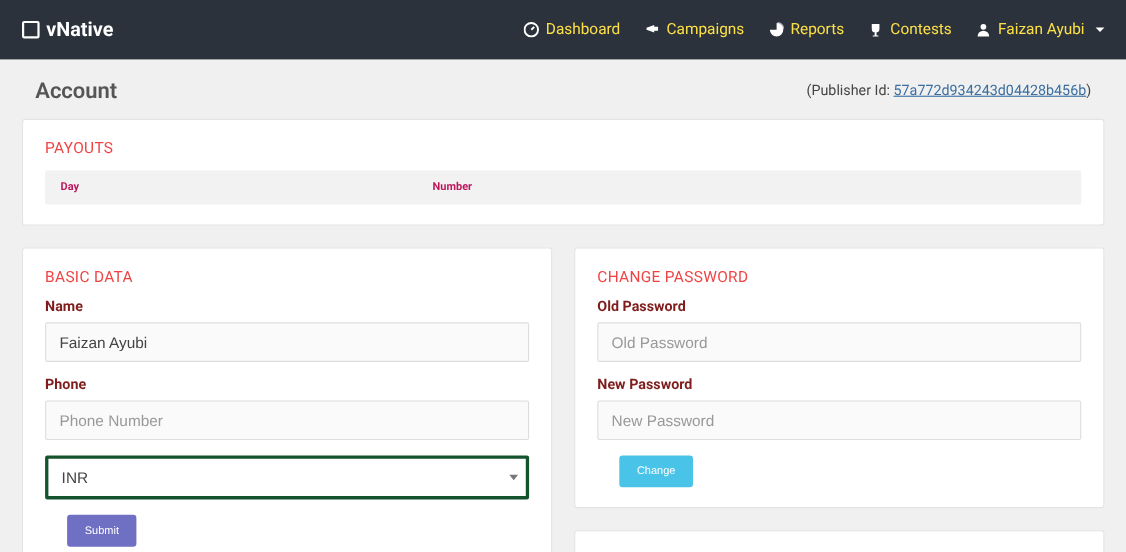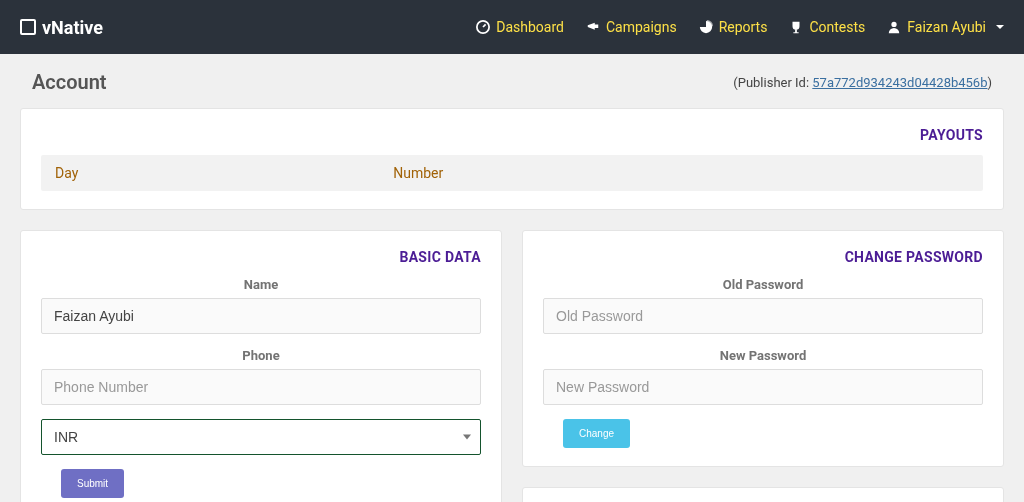--- a/index.html
+++ b/index.html
@@ -73,73 +73,71 @@
   }
   .panel {
     background:#fff;
     border:1px solid #e4e4e4;
     border-radius:3px;
     padding:18px 20px;
     margin-bottom:20px;
   }
   .panel-title {
     font-size:14px;
-    font-weight:700;
-    color:#4c1d95;
+    font-weight:400;
+    color:#ef4444;
     letter-spacing:0.3px;
     margin-bottom:12px;
     text-transform:uppercase;
-    text-align:right;
   }
   .table-head {
     background:#f2f2f2;
     display:flex;
     padding:10px 14px;
     border-radius:2px;
   }
   .th {
-    font-weight:400;
-    color:#a16207;
-    font-size:14px;
+    font-weight:700;
+    color:#be185d;
+    font-size:10px;
   }
   .th-day { flex:0 0 37%; }
   .th-amount { flex:1; }
   .columns {
     display:flex;
     gap:20px;
     align-items:flex-start;
   }
   .col { flex:1; min-width:0; }
   .form-label {
     font-weight:700;
-    color:#737373;
+    color:#7f1d1d;
     font-size:13px;
     margin-bottom:6px;
     display:block;
-    text-align:center;
   }
   .form-group { margin-bottom:14px; }
   .form-control {
     width:100%;
     border:1px solid #ddd;
     background:#fafafa;
     padding:9px 12px;
     font-size:14px;
     color:#444;
     border-radius:2px;
   }
   .form-control::placeholder { color:#999; }
   .select-wrap {
     position:relative;
   }
   .select-wrap .form-control {
     appearance:none;
     background:#fff;
     padding-right:28px;
-    border:1px solid #14532d;
+    border:3px solid #14532d;
   }
   .select-caret {
     position:absolute;
     right:10px; top:50%;
     transform:translateY(-50%);
     width:0;height:0;
     border-left:4px solid transparent;
     border-right:4px solid transparent;
     border-top:5px solid #777;
     pointer-events:none;

